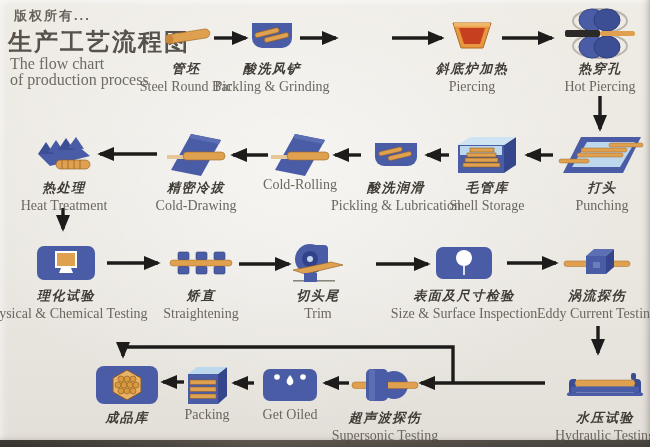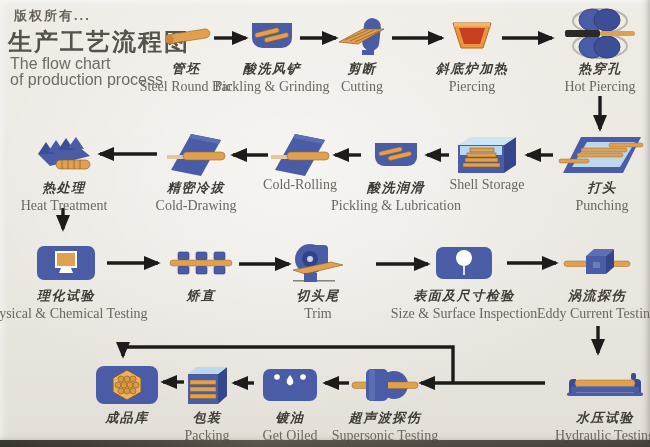--- a/index.html
+++ b/index.html
@@ -19,21 +19,21 @@
   .watermark{
     position:absolute;left:14px;top:7px;font-size:13px;font-weight:bold;
     color:rgba(70,64,58,.8);letter-spacing:2px;
   }
   .title-cn{
     position:absolute;left:8px;top:26px;font-size:24px;font-weight:bold;
     color:#56524b;letter-spacing:2px;
   }
   .title-en{
     position:absolute;left:10px;top:56px;font-size:16px;line-height:16px;
-    color:#6f6b63;font-family:Liberation Sans, sans-serif;
+    color:#6f6b63;font-family:Liberation Serif, serif;
   }
   .connectors{position:absolute;left:0;top:0;}
   .node{position:absolute;width:180px;margin-left:-90px;text-align:center;}
   .icon{height:42px;display:flex;align-items:center;justify-content:center;overflow:visible;}
   .icon svg{display:block;overflow:visible;}
   .cn{font-size:13px;font-weight:bold;color:#3f3b35;letter-spacing:1.5px;margin-top:3px;white-space:nowrap;font-style:italic;}
   .en{font-size:14px;color:#6b675f;font-family:"Liberation Serif","DejaVu Serif",serif;white-space:nowrap;margin-top:1px;}
 </style>
 </head>
 <body>
@@ -106,32 +106,20 @@
         <g transform="rotate(-14 22 13)">
           <rect x="5" y="8" width="25" height="5" rx="2.5" fill="#dfa04f" stroke="#8a5a20" stroke-width=".6"></rect>
           <rect x="13" y="15" width="25" height="5" rx="2.5" fill="#dfa04f" stroke="#8a5a20" stroke-width=".6"></rect>
         </g>
       </svg>
     </div>
     <div class="cn">酸洗风铲</div>
     <div class="en">Pickling &amp; Grinding</div>
   </div>
 
-  <div class="node" style="left:362px;top:15px">
-    <div class="icon">
-      <svg width="50" height="42" viewBox="0 0 50 42">
-        <rect x="26" y="3" width="17" height="33" rx="8.5" fill="#4a5ca6" transform="rotate(6 34 20)"></rect>
-        <polygon points="2,27 26,14 47,14 21,29" fill="#dfa04f" stroke="#8a5a20" stroke-width=".7"></polygon>
-        <path d="M8,25 L31,15 M13,26 L37,15 M18,27 L42,16" stroke="#8a5a20" stroke-width=".7"></path>
-        <rect x="25" y="35" width="12" height="5" fill="#4a5ca6"></rect>
-      </svg>
-    </div>
-    <div class="cn">剪断</div>
-    <div class="en">Cutting</div>
-  </div>
 
   <div class="node" style="left:472px;top:15px">
     <div class="icon">
       <svg width="42" height="30" viewBox="0 0 42 30">
         <polygon points="2,2 40,2 32,27 10,27" fill="#e8963f" stroke="#b06a20" stroke-width="1"></polygon>
         <polygon points="8,7 34,7 29,23 13,23" fill="#c63f1e"></polygon>
         <rect x="3" y="2" width="36" height="3.5" fill="#f2b668"></rect>
       </svg>
     </div>
     <div class="cn">斜底炉加热</div>
@@ -180,20 +168,21 @@
         <polygon points="2,10 14,2 60,2 48,10" fill="#cfe4f2"></polygon>
         <polygon points="4,11 46,11 46,20 4,20" fill="#bdd8ec"></polygon>
         <g fill="#dfa04f" stroke="#8a5a20" stroke-width=".6">
           <rect x="14" y="13" width="24" height="4"></rect>
           <rect x="11" y="18" width="29" height="4"></rect>
           <rect x="9" y="23" width="33" height="4"></rect>
           <rect x="7" y="28" width="37" height="4"></rect>
         </g>
       </svg>
     </div>
+    <div class="cn">毛管库</div>
     <div class="en">Shell Storage</div>
   </div>
 
   <div class="node" style="left:396px;top:134px">
     <div class="icon">
       <svg width="46" height="28" viewBox="0 0 46 28">
         <path d="M2,2 h42 v14 a9,9 0 0 1 -9,9 h-24 a9,9 0 0 1 -9,-9 z" fill="#4a5ca6"></path>
         <g transform="rotate(-13 23 12)">
           <rect x="6" y="7" width="24" height="4.5" rx="2.2" fill="#dfa04f" stroke="#8a5a20" stroke-width=".5"></rect>
           <rect x="14" y="13.5" width="24" height="4.5" rx="2.2" fill="#dfa04f" stroke="#8a5a20" stroke-width=".5"></rect>
@@ -266,20 +255,21 @@
           <rect x="28" y="3" width="11" height="8" rx="1.5"></rect>
           <rect x="46" y="3" width="11" height="8" rx="1.5"></rect>
           <rect x="10" y="17" width="11" height="8" rx="1.5"></rect>
           <rect x="28" y="17" width="11" height="8" rx="1.5"></rect>
           <rect x="46" y="17" width="11" height="8" rx="1.5"></rect>
         </g>
         <rect x="2" y="11" width="62" height="6" rx="3" fill="#dfa04f" stroke="#a06a24" stroke-width=".5"></rect>
       </svg>
     </div>
     <div class="cn">矫直</div>
+    <div class="en">Straightening</div>
   </div>
 
   <div class="node" style="left:318px;top:242px">
     <div class="icon">
       <svg width="54" height="46" viewBox="0 0 54 46">
         <rect x="2" y="40" width="42" height="1.6" fill="#8a867e"></rect>
         <circle cx="19" cy="19" r="15" fill="#4a5ca6"></circle>
         <rect x="19" y="5" width="18" height="24" rx="4" fill="#4a5ca6"></rect>
         <circle cx="19" cy="19" r="8" fill="#32428a"></circle>
         <circle cx="19" cy="19" r="3" fill="#c7d4ef"></circle>
@@ -347,38 +337,36 @@
 
   <div class="node" style="left:290px;top:364px">
     <div class="icon">
       <svg width="56" height="34" viewBox="0 0 56 34">
         <rect x="1" y="1" width="54" height="32" rx="7" fill="#4a5ca6"></rect>
         <path d="M28,7 C32,12 33,15.5 28,17.5 C23,15.5 24,12 28,7 Z" fill="#ffffff"></path>
         <circle cx="15" cy="9" r="2.8" fill="#ffffff"></circle>
         <circle cx="41" cy="9" r="2.8" fill="#ffffff"></circle>
       </svg>
     </div>
-    <div class="cn">镀油</div>
     <div class="en">Get Oiled</div>
   </div>
 
   <div class="node" style="left:207px;top:364px">
     <div class="icon">
       <svg width="46" height="42" viewBox="0 0 46 42">
         <polygon points="34,10 43,3 43,32 34,40" fill="#36468c"></polygon>
         <rect x="4" y="10" width="30" height="30" fill="#4a5ca6"></rect>
         <polygon points="4,10 13,3 43,3 34,10" fill="#bdd8ec"></polygon>
         <g fill="#dfa04f" stroke="#8a5a20" stroke-width=".5">
           <rect x="6" y="16" width="26" height="4.5"></rect>
           <rect x="6" y="23" width="26" height="4.5"></rect>
           <rect x="6" y="30" width="26" height="4.5"></rect>
         </g>
       </svg>
     </div>
-    <div class="cn">包装</div>
     <div class="en">Packing</div>
   </div>
 
   <div class="node" style="left:127px;top:364px">
     <div class="icon">
       <svg width="64" height="40" viewBox="0 0 64 40">
         <rect x="1" y="1" width="62" height="38" rx="8" fill="#4a5ca6"></rect>
         <polygon points="32,5 46,13 46,27 32,35 18,27 18,13" fill="#e8b269" stroke="#8a5a20" stroke-width="1"></polygon>
         <g fill="#d99a3e" stroke="#8a5a20" stroke-width=".6">
           <circle cx="26" cy="14" r="3"></circle>

